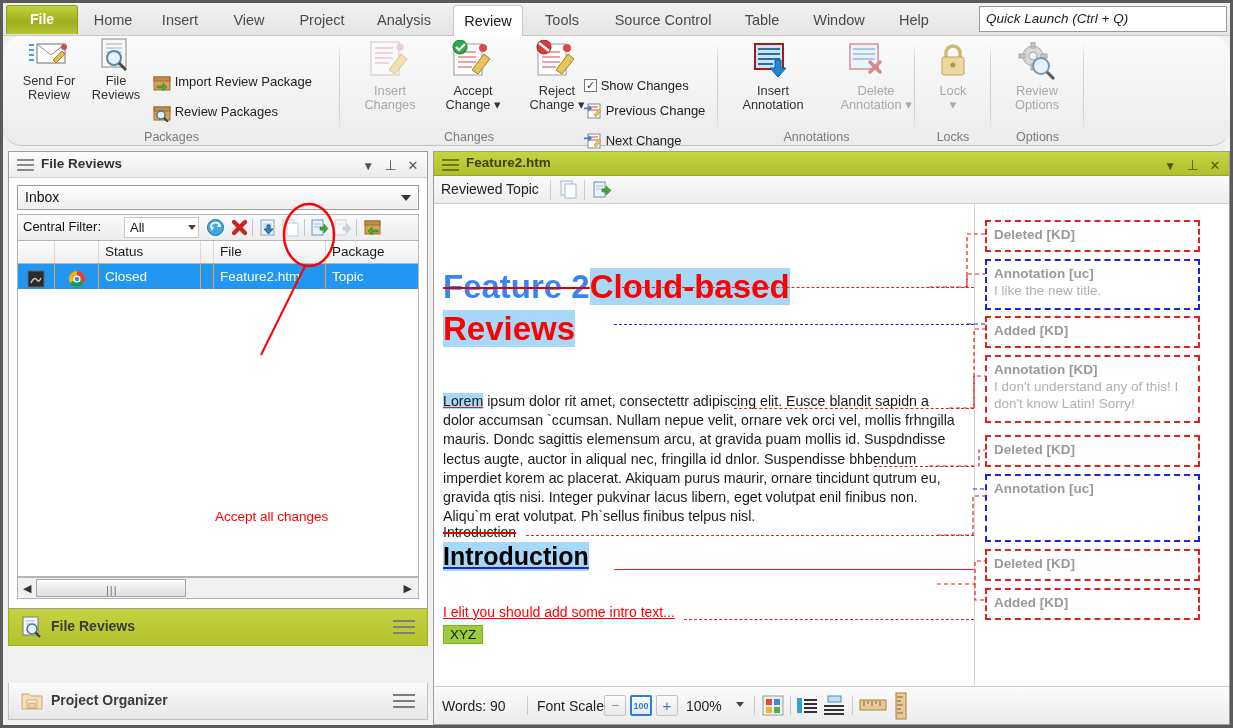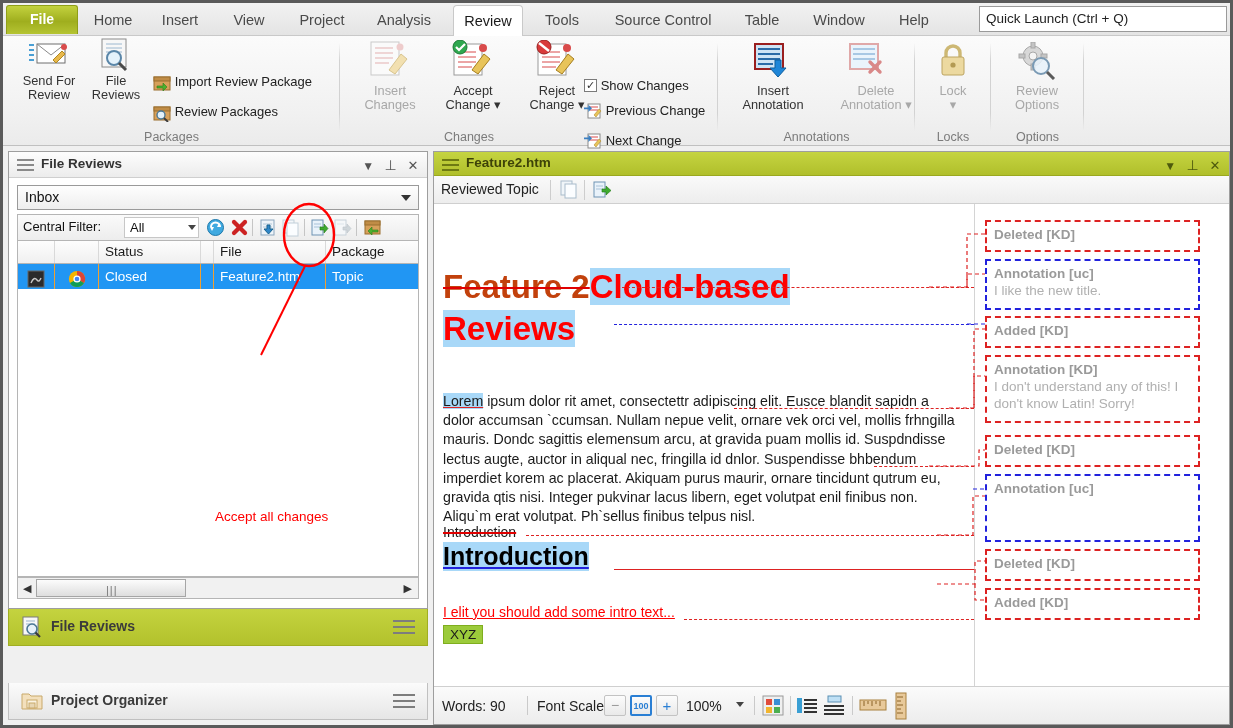--- a/index.html
+++ b/index.html
@@ -38,28 +38,29 @@
   }
   .tab.active {
     background:#ffffff;
     border:1px solid #c9c9c9; border-bottom:1px solid #fff;
     border-radius:4px 4px 0 0;
     color:#1a1a1a; top:2px; height:32px; line-height:30px;
   }
   .quicklaunch {
     position:absolute; right:3px; top:3px; width:248px; height:26px;
     background:#fff; border:1px solid #9a9a9a;
-    font-size:13.5px; color:#222; line-height:24px; padding-left:6px;
+    font-size:13.5px; color:#222; line-height:24px; padding-left:6px;font-style:italic;
   }
 
   
   .ribbon {
     position:absolute; left:0; top:33px; width:1227px; height:110px;
     background:linear-gradient(#fbfbfb,#f1f1f1 70%,#ebebeb);
     border-bottom:1px solid #c0c0c0;
+    border-radius:19px;
   }
   .grp { position:absolute; top:0; height:110px; }
   .grp .glabel {
     position:absolute; bottom:2px; left:0; width:100%;
     text-align:center; font-size:12.5px; color:#7b7b7b;
   }
   .grp .sep {
     position:absolute; right:0; top:7px; width:1px; height:88px;
     background:linear-gradient(transparent,#d2d2d2 20%,#d2d2d2 80%,transparent);
   }
@@ -218,21 +219,21 @@
     position:absolute; left:540px; top:0; width:1px; height:484px;
     background:#d4d4d4;
   }
 
   h1.doc {
     position:absolute; left:9px; top:62px; width:460px; margin:0;
     font-family:"Liberation Sans", sans-serif;
     font-size:33px; font-weight:bold; line-height:42px;
   }
   .strike-old {
-    color:#c2410c; text-decoration:line-through;
+    color:#3b82f6; text-decoration:line-through;
     text-decoration-color:#e00000; text-decoration-thickness:2px;
   }
   .ins-red { color:#ff0000; background:#a8d8f8; }
 
   .bodytext {
     position:absolute; left:9px; top:188px; width:520px;
     font-size:14.2px; line-height:19.2px; color:#1a1a1a;
   }
   .bodytext .sel { background:#a8d8f8; }
   .del-head {

